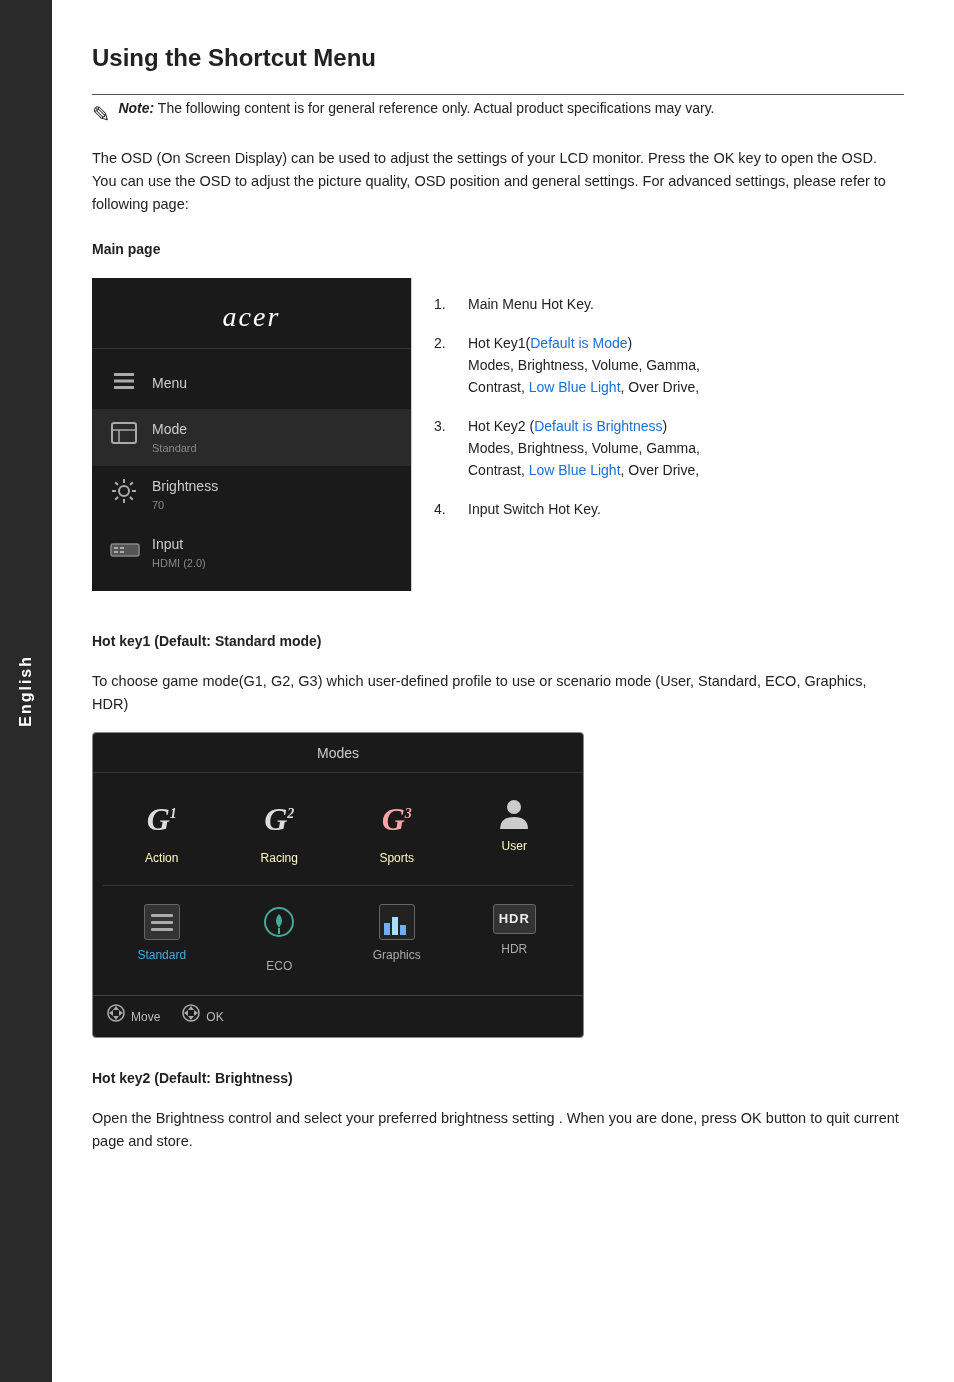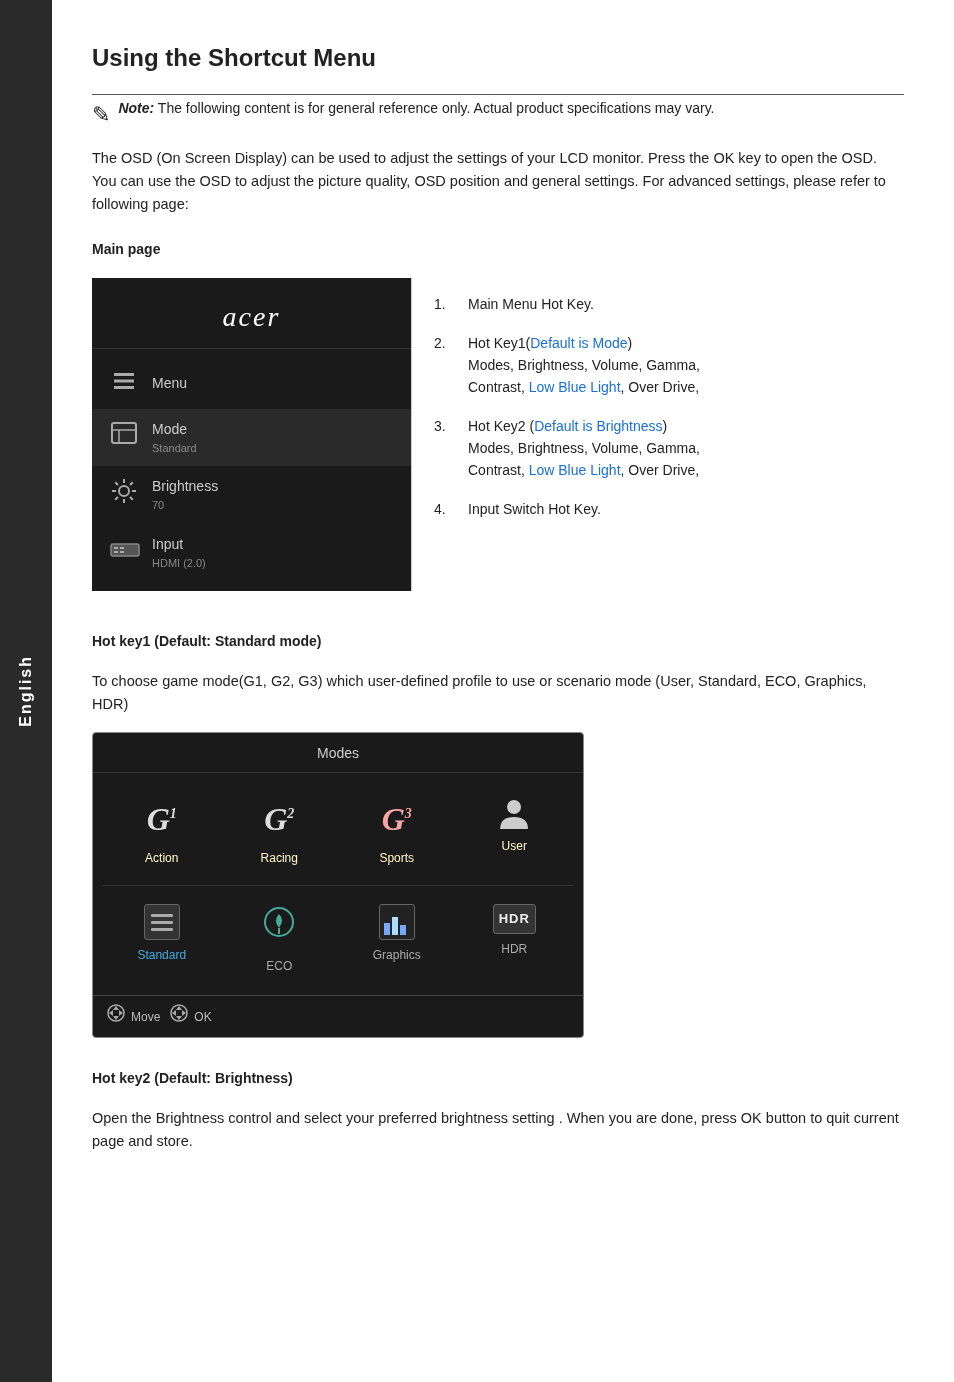--- a/index.html
+++ b/index.html
@@ -197,21 +197,21 @@
     .mode-label2 {
       font-size: 12px;
       color: #aaa;
     }
     .mode-label2.highlighted {
       color: #4ad;
     }
     .modes-footer {
       display: flex;
       align-items: center;
-      gap: 10px;
+      gap: 22px;
       padding: 8px 14px;
       border-top: 1px solid #444;
     }
     .modes-footer-item {
       display: flex;
       align-items: center;
       gap: 6px;
       font-size: 12px;
       color: #bbb;
     }

